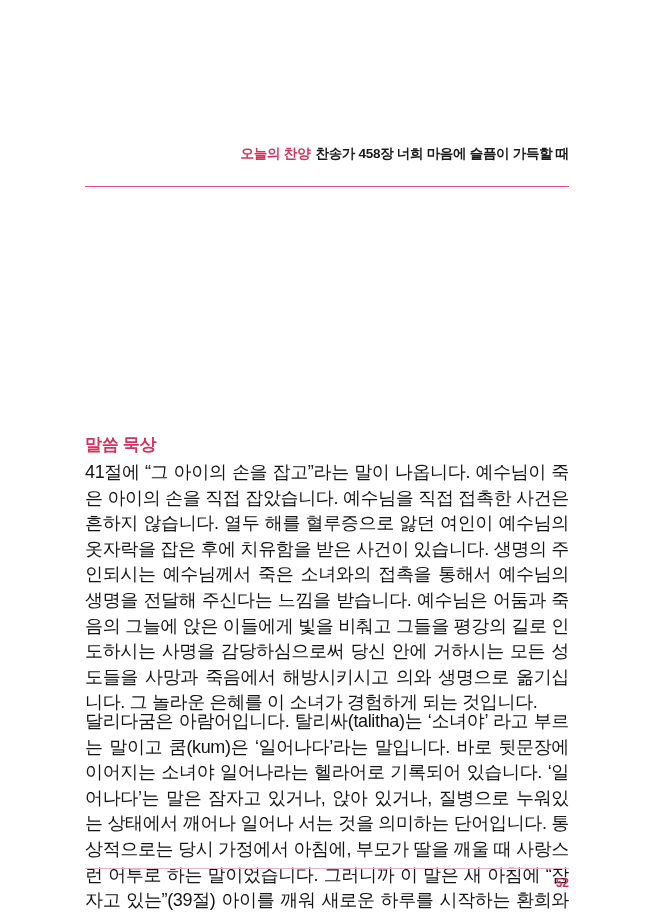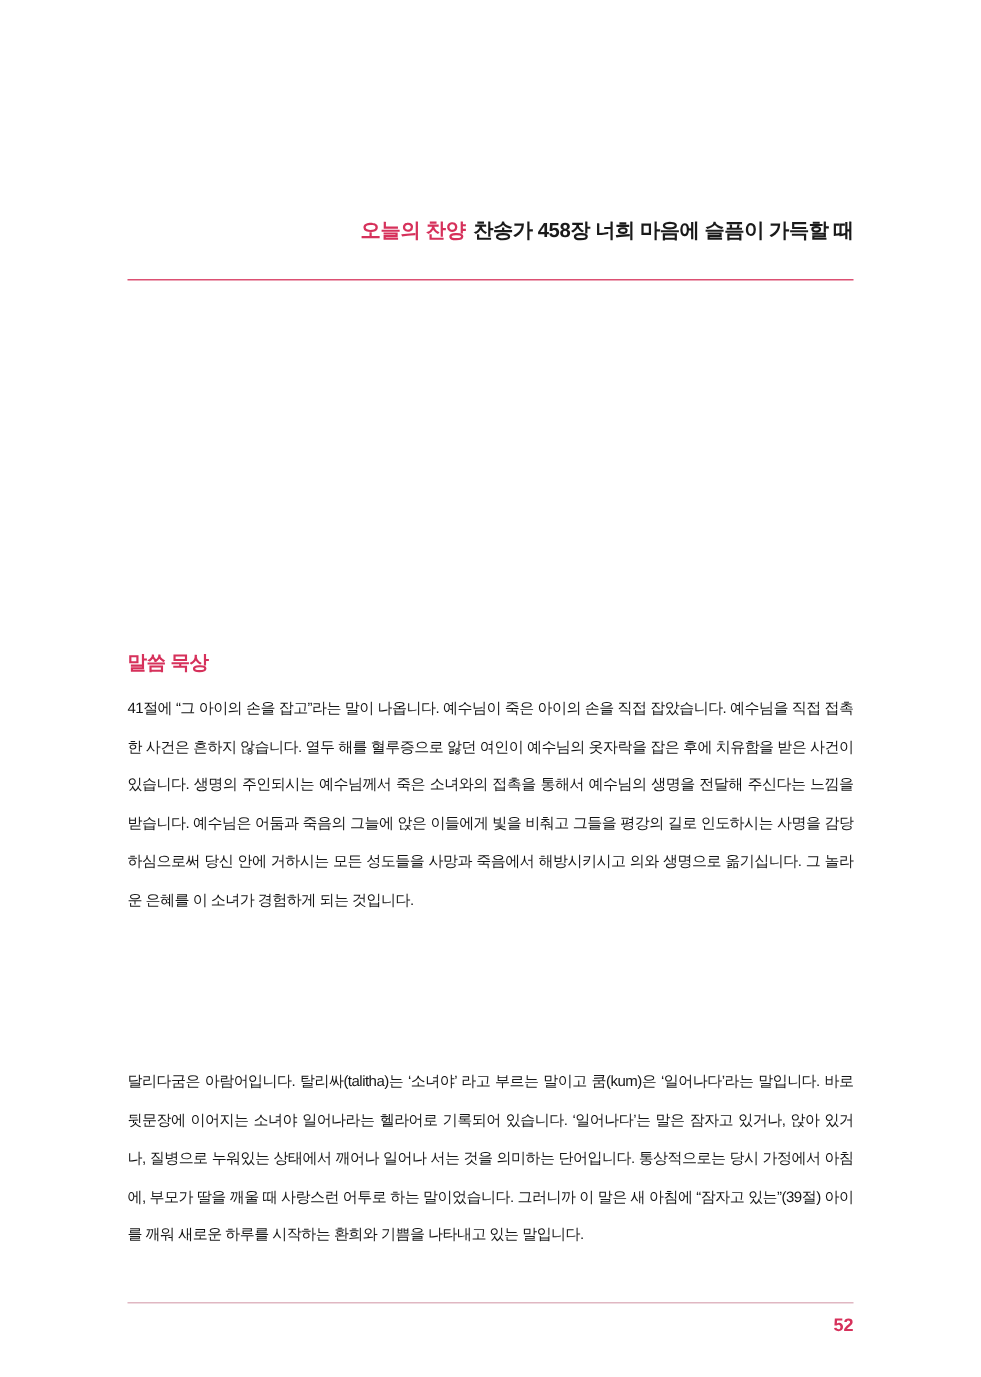--- a/index.html
+++ b/index.html
@@ -55,31 +55,31 @@
     height: 1px;
     background: #d6315b;
     opacity: .85;
   }
 
   
   .section-title {
     position: absolute;
     left: 85px;
     top: 423px;
-    font-size: 13px;
+    font-size: 17px;
     font-weight: 700;
     color: #d6315b;
     letter-spacing: -0.3px;
   }
 
   .body-text {
     position: absolute;
     left: 85px;
     width: 484px;
-    font-size: 10px;
+    font-size: 18px;
     line-height: 25.6px;
     color: #141414;
     letter-spacing: -0.35px;
     text-align: justify;
     text-justify: inter-character;
     word-break: break-all;
   }
   .para-1 { top: 450px; }
   .para-2 { top: 675px; margin-top: 24px; }
 

